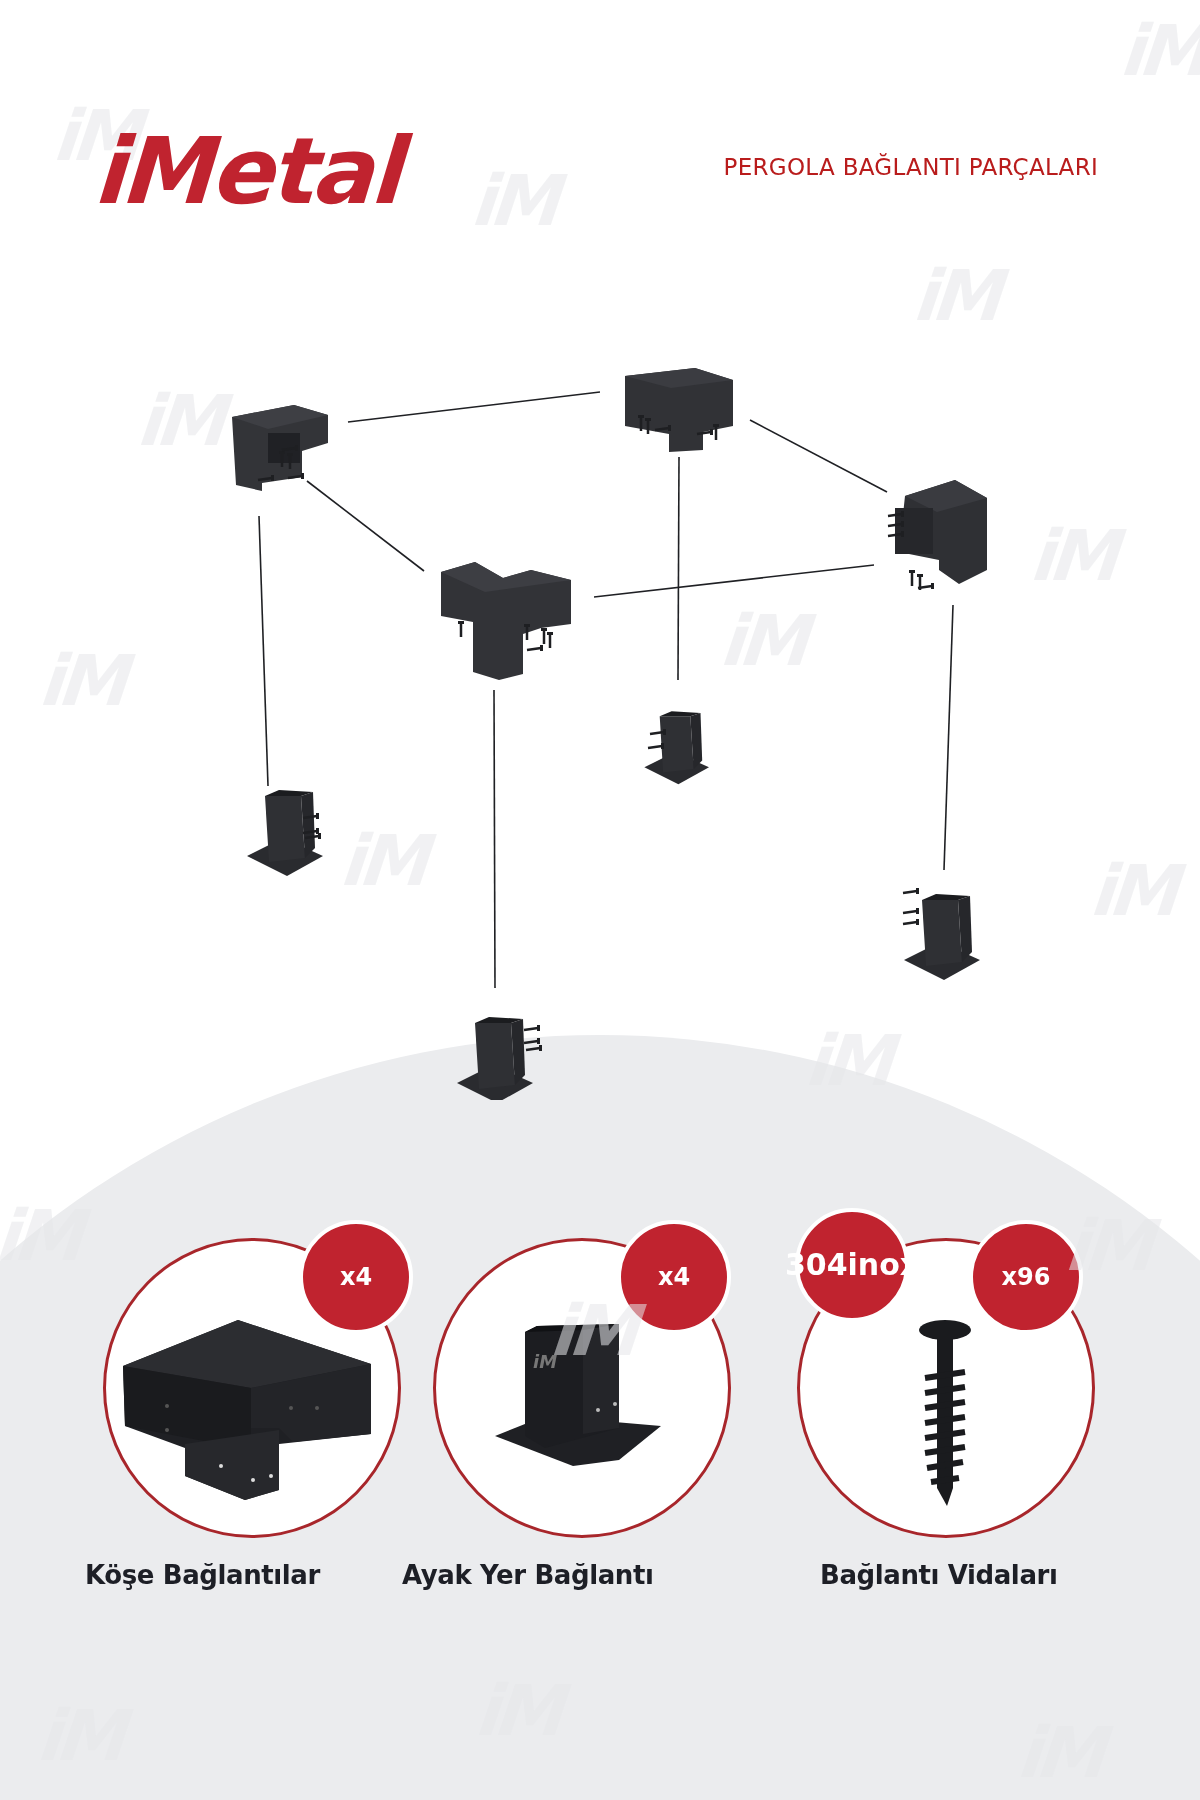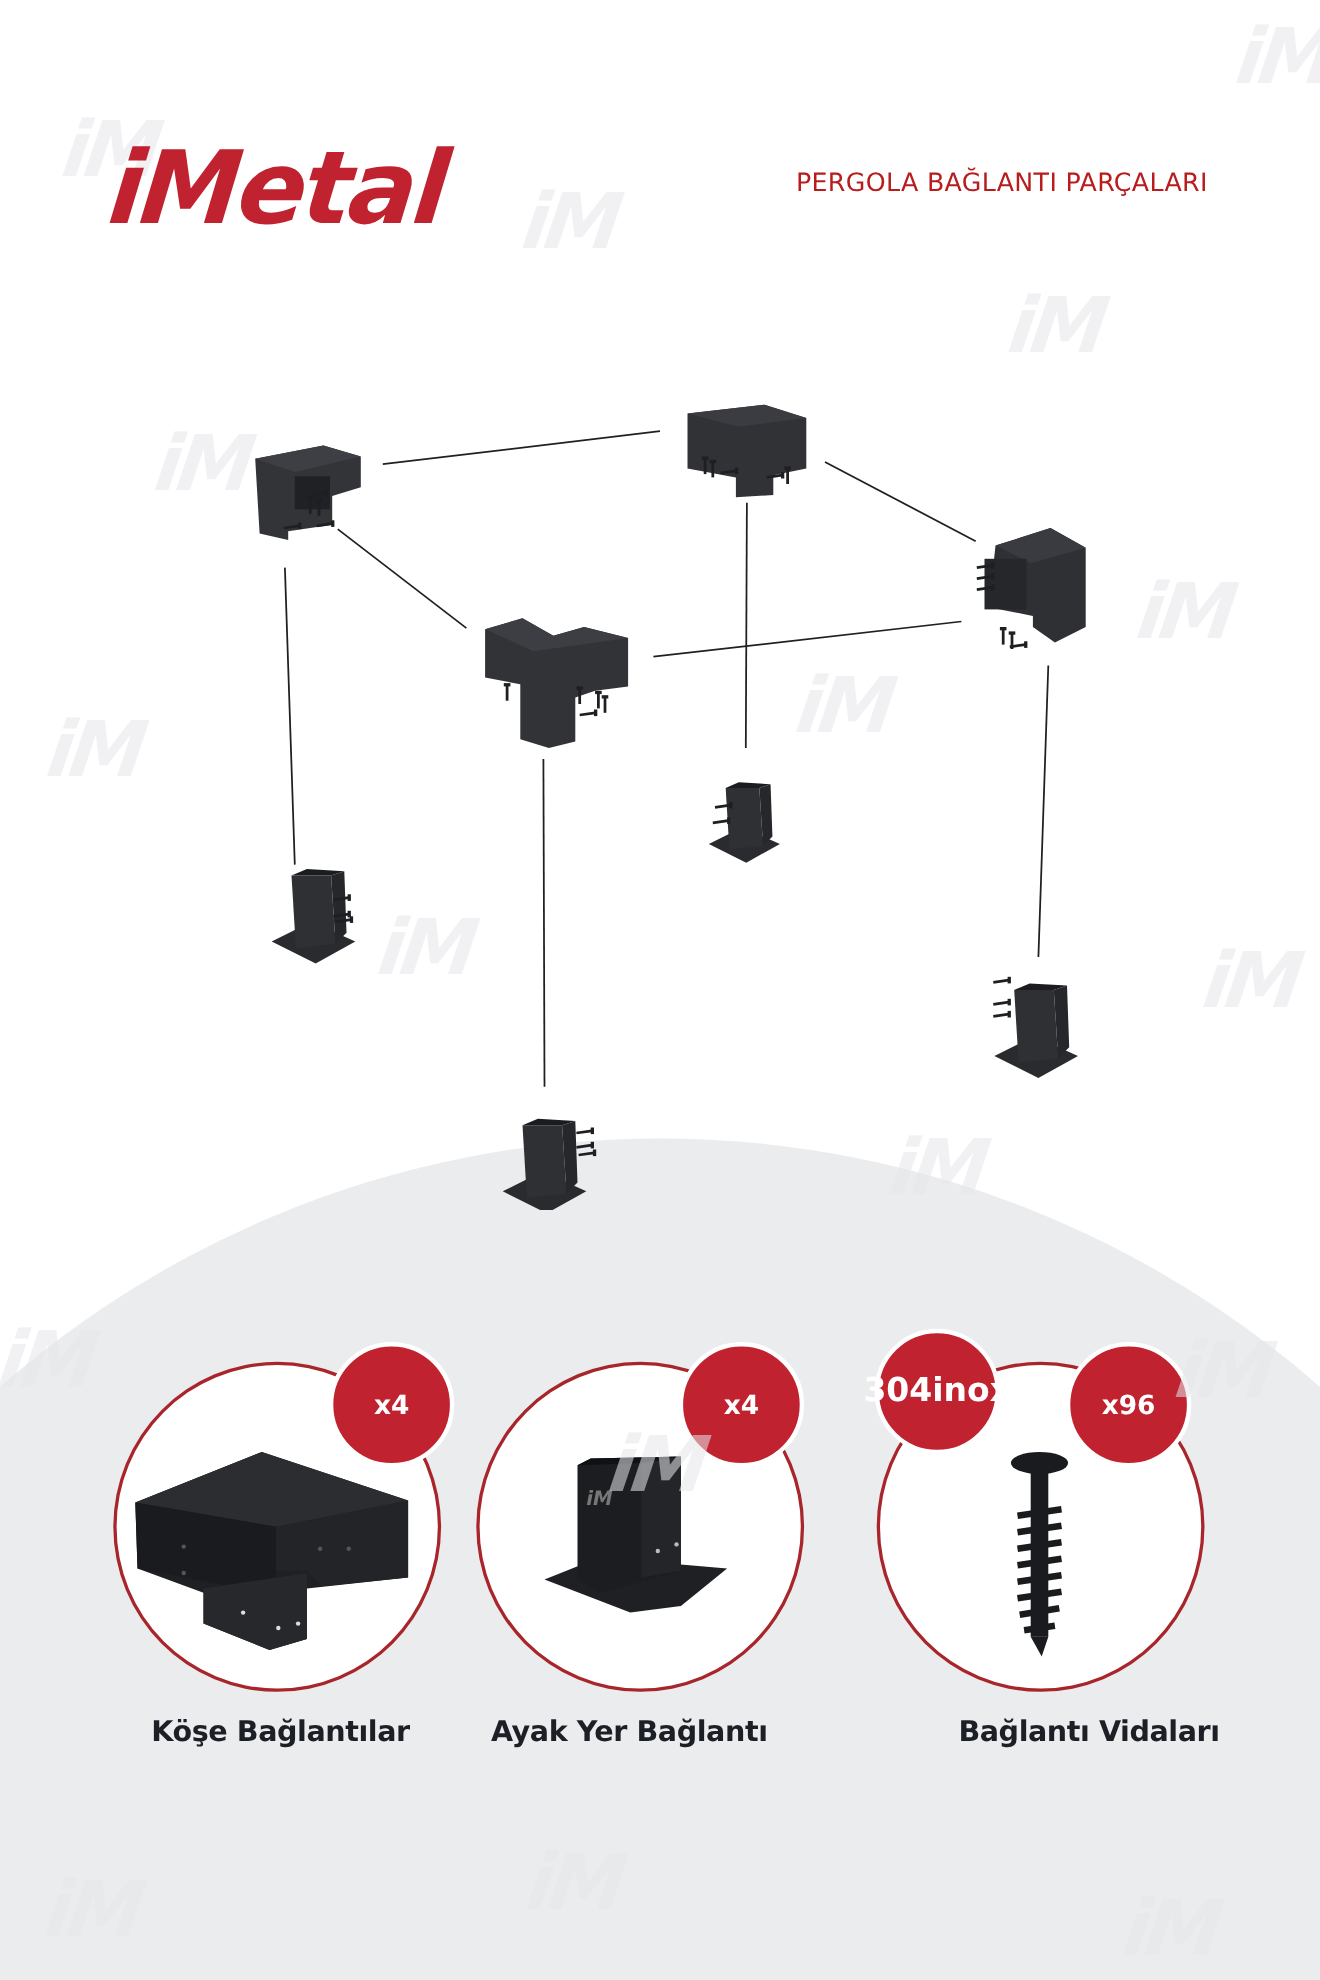--- a/index.html
+++ b/index.html
@@ -44,21 +44,21 @@
   }
   .product .img { position: absolute; left: 0; top: 0; width: 298px; height: 300px; }
   .badge {
     position: absolute; width: 114px; height: 114px; border-radius: 50%; background: #c0232f;
     border: 4px solid #ffffff; display: flex; align-items: center; justify-content: center;
     color: #ffffff; font-family: "DejaVu Sans", sans-serif; font-weight: bold; font-size: 24px;
     line-height: 1; text-align: center; z-index: 6;
   }
   .badge.two-line { font-size: 30px; flex-direction: row; line-height: 1.02; }
   .product-label {
-    position: absolute; top: 1560px; width: 340px; text-align: center; z-index: 5;
+    position: absolute; top: 1560px; width: 340px; text-align: left; z-index: 5;
     font-family: "DejaVu Sans", sans-serif; font-weight: bold; font-size: 26px; color: #1d1f26; letter-spacing: -0.4px;
   }
 </style>
 </head>
 <body>
 
 <div class="watermark" style="left:1125px;top:10px;">iM</div>
 <div class="watermark" style="left:58px;top:95px;">iM</div>
 <div class="watermark" style="left:476px;top:160px;">iM</div>
 <div class="watermark" style="left:918px;top:255px;">iM</div>

